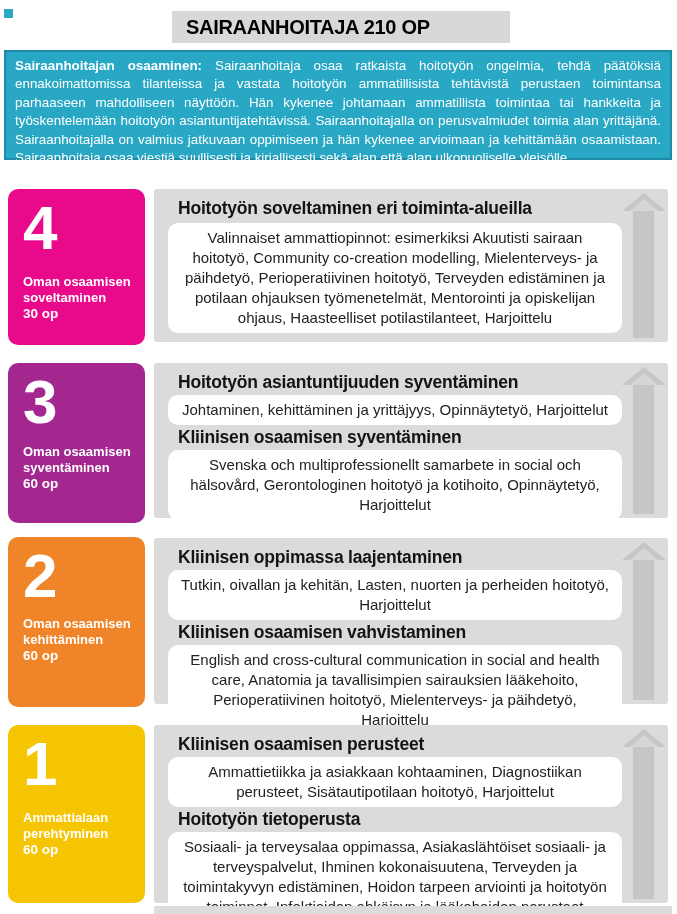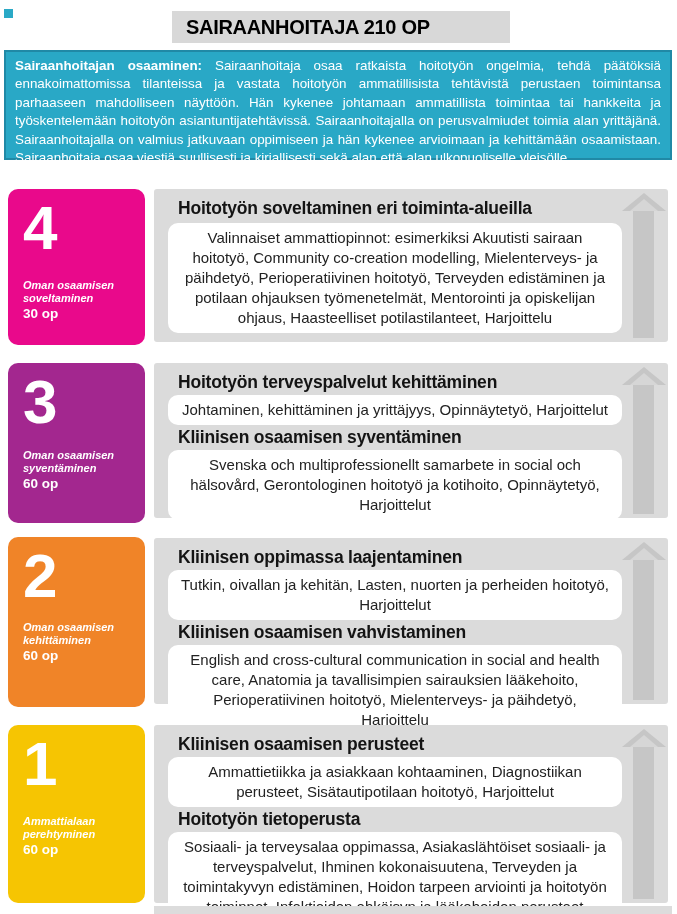--- a/index.html
+++ b/index.html
@@ -19,21 +19,21 @@
              background:#29A8C6;border:2px solid #2089A6;color:#ffffff;
              padding:5px 9px;font-size:13.4px;line-height:18.4px;text-align:justify;}
   .intro-box .lead{font-weight:bold;}
 
   
   .stage{position:absolute;left:0;width:677px;}
   .stage-block{position:absolute;left:8px;width:137px;border-radius:10px;
                display:flex;flex-direction:column;box-sizing:border-box;
                padding:10px 8px 22px 15px;color:#ffffff;}
   .stage-number{font-size:62px;font-weight:bold;line-height:0.95;}
-  .stage-label{margin-top:auto;font-size:11px;font-weight:bold;line-height:1.25;font-style:italic;}
+  .stage-label{margin-top:auto;font-size:13px;font-weight:bold;line-height:1.25;}
   .stage-credits{font-size:13.5px;font-weight:bold;line-height:1.25;}
 
   .stage-panel{position:absolute;left:154px;right:9px;background:#DBDBDB;border-radius:3px;}
   .panel-inner{position:absolute;inset:0;display:flex;flex-direction:column;
                justify-content:space-between;padding:7px 46px 9px 14px;box-sizing:border-box;}
   .panel-heading{font-size:17.5px;font-weight:bold;color:#141414;margin:2px 0 2px 10px;letter-spacing:-0.2px;}
   .white-box{background:#ffffff;border-radius:10px;padding:5px 12px;
              font-size:15px;line-height:1.33;color:#222222;text-align:center;}
 
   
@@ -93,21 +93,21 @@
   </div>
 
   <div class="stage s3">
     <div class="stage-block">
       <div class="stage-number">3</div>
       <div class="stage-label">Oman osaamisen syventäminen</div>
       <div class="stage-credits">60 op</div>
     </div>
     <div class="stage-panel">
       <div class="panel-inner">
-        <div class="panel-heading">Hoitotyön terveyspalvelut kehittäminen</div>
+        <div class="panel-heading">Hoitotyön asiantuntijuuden syventäminen</div>
         <div class="white-box">Johtaminen, kehittäminen ja yrittäjyys, Opinnäytetyö, Harjoittelut</div>
         <div class="panel-heading">Kliinisen osaamisen syventäminen</div>
         <div class="white-box">Svenska och multiprofessionellt samarbete in social och hälsovård, Gerontologinen hoitotyö ja kotihoito, Opinnäytetyö, Harjoittelut</div>
       </div>
       <div class="arrow">
         <div class="arrow-shaft"></div>
         <div class="arrow-head"></div>
         <div class="arrow-notch"></div>
       </div>
     </div>

